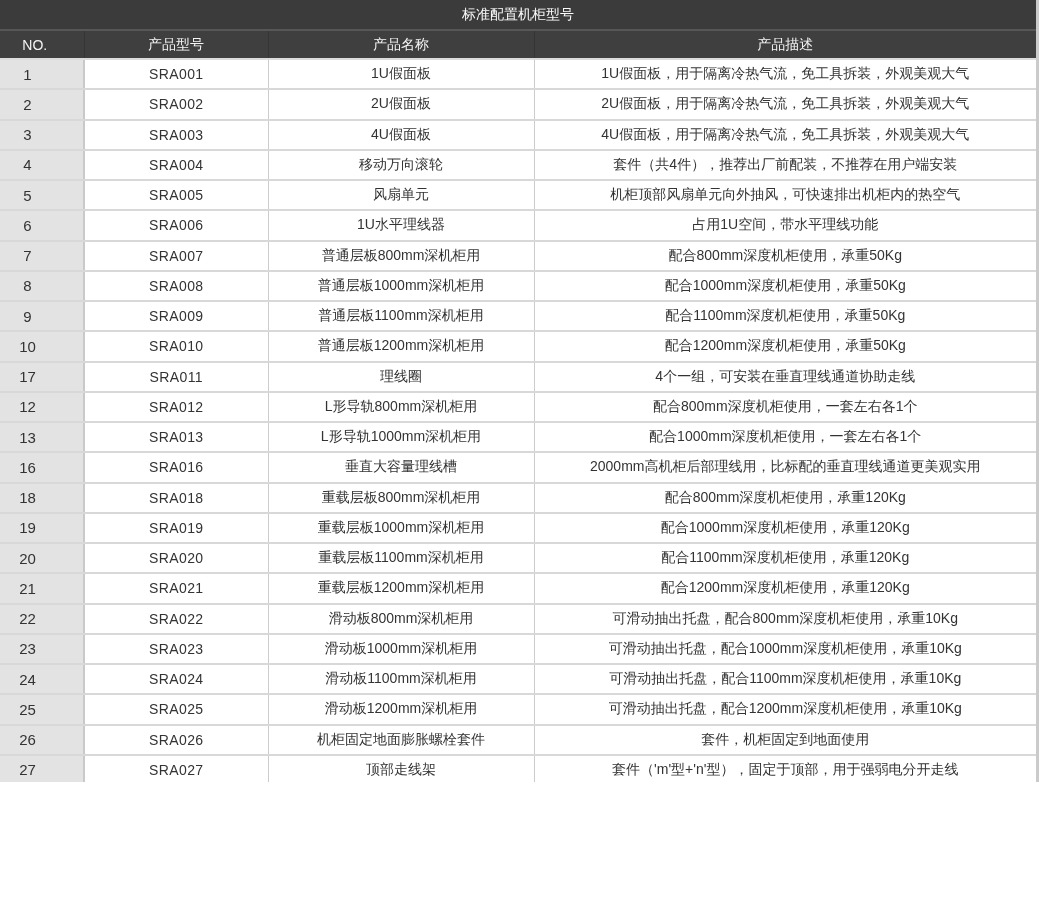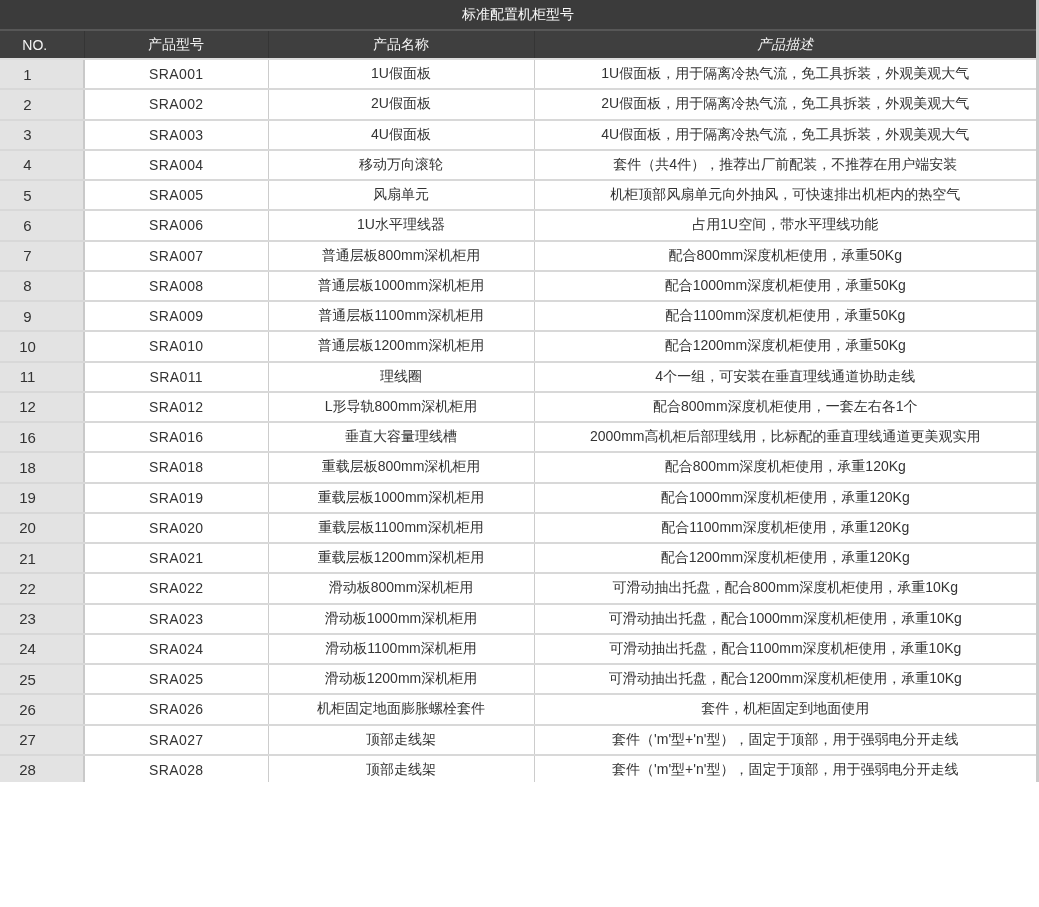--- a/index.html
+++ b/index.html
@@ -38,21 +38,21 @@
     background: #3f3f3f;
     color: #f5f5f5;
     font-weight: 400;
     font-size: 14px;
     height: 27px;
     text-align: center;
     border-bottom: 2px solid #dcdcdc;
     border-right: 1px solid #353535;
     padding: 0;
   }
-  th:last-child { border-right: none; font-style: italic; }
+  th:last-child { border-right: none; }
   th.col-no { padding-right: 14px; }
   td {
     height: 28.25px;
     font-size: 14px;
     color: #333333;
     text-align: center;
     background: #ffffff;
     border-bottom: 2px solid #d8d8d8;
     border-right: 1px solid #cccccc;
     padding: 0;
@@ -156,33 +156,39 @@
   </tr>
 
   <tr>
     <td class="cell-no">10</td>
     <td class="cell-model">SRA010</td>
     <td class="cell-name">普通层板1200mm深机柜用</td>
     <td class="cell-desc">配合1200mm深度机柜使用，承重50Kg</td>
   </tr>
 
   <tr>
-    <td class="cell-no">11</td>
+    <td class="cell-no">17</td>
     <td class="cell-model">SRA011</td>
     <td class="cell-name">理线圈</td>
     <td class="cell-desc">4个一组，可安装在垂直理线通道协助走线</td>
   </tr>
 
   <tr>
     <td class="cell-no">12</td>
     <td class="cell-model">SRA012</td>
     <td class="cell-name">L形导轨800mm深机柜用</td>
     <td class="cell-desc">配合800mm深度机柜使用，一套左右各1个</td>
   </tr>
 
+  <tr>
+    <td class="cell-no">13</td>
+    <td class="cell-model">SRA013</td>
+    <td class="cell-name">L形导轨1000mm深机柜用</td>
+    <td class="cell-desc">配合1000mm深度机柜使用，一套左右各1个</td>
+  </tr>
 
 
 
   <tr>
     <td class="cell-no">16</td>
     <td class="cell-model">SRA016</td>
     <td class="cell-name">垂直大容量理线槽</td>
     <td class="cell-desc">2000mm高机柜后部理线用，比标配的垂直理线通道更美观实用</td>
   </tr>
 

